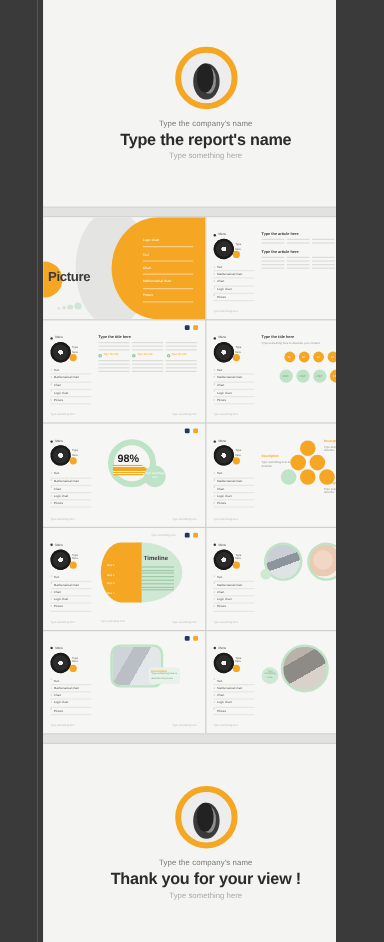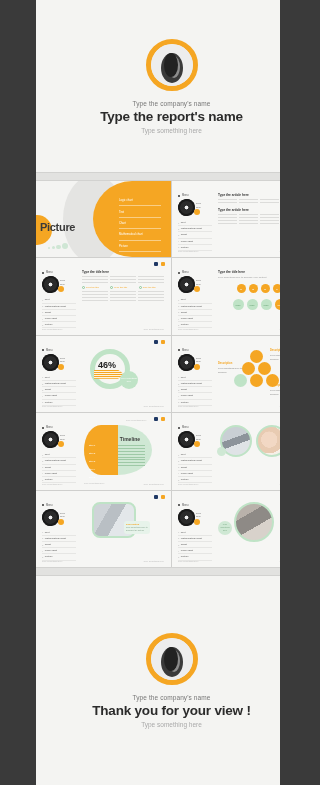--- a/index.html
+++ b/index.html
@@ -23,21 +23,21 @@
   
   .hero {
     position: relative;
     width: 100%;
     background: #f4f4f2;
     display: flex; flex-direction: column;
     align-items: center; justify-content: center;
     overflow: hidden;
   }
   .hero-top { height: 172px; }
-  .hero-bottom { height: 209px; }
+  .hero-bottom { height: 165px; }
   .hero-sep { height: 9px; background:#e2e2e0; border-top:1px solid #d2d2d0; border-bottom:1px solid #d2d2d0;}
   .avatar-ring {
     width: 52px; height: 52px; border-radius: 50%;
     border: 5px solid #f5a623;
     background: #ececec;
     display: flex; align-items: center; justify-content: center;
     overflow: hidden; margin-bottom: 9px;
   }
   .avatar-img { width: 42px; height: 42px; border-radius: 50%; overflow: hidden; display:block;}
   .hero-company { font-size: 6.5px; color: #777; letter-spacing: .1px; margin-bottom: 2px;}
@@ -471,21 +471,21 @@
               <span class="snav-num">4</span>
               <span>Logic chart</span>
             </div>
           <div class="snav-item">
               <span class="snav-num">5</span>
               <span>Picture</span>
             </div>
         </div>
       </div>
       <div class="ring"></div>
-      <div class="ring-num">46%</div>
+      <div class="ring-num">98%</div>
       <div class="arrow"></div>
       <div class="arrow2"></div>
       <div class="ring-sm">Type something here</div>
       <div class="snav-foot">Type something here</div>
       <div class="snav-foot2">Type something here</div>
     </div>
 
     <div class="slide">
       <div class="dots">
         <span class="dot navy"></span>

